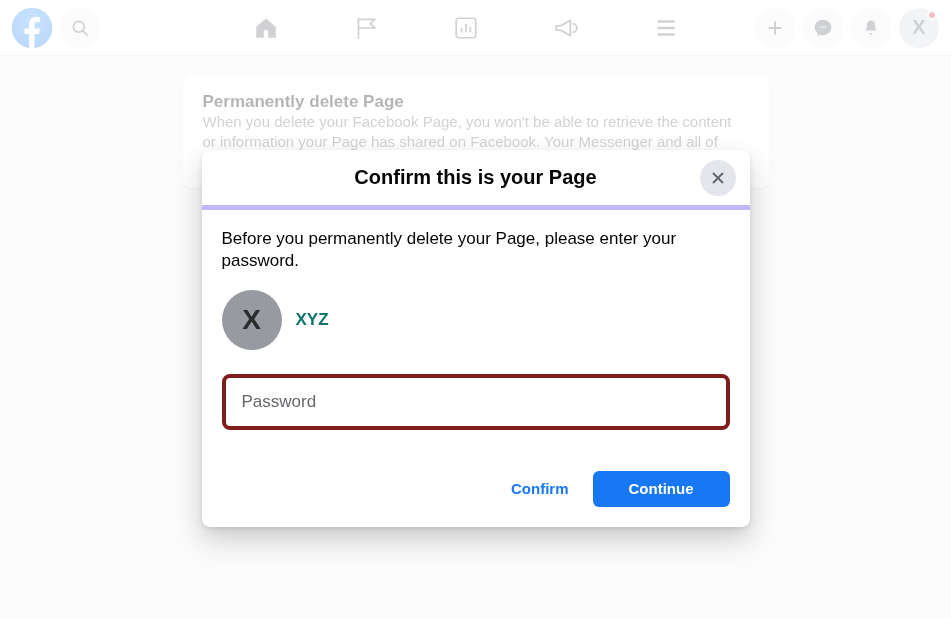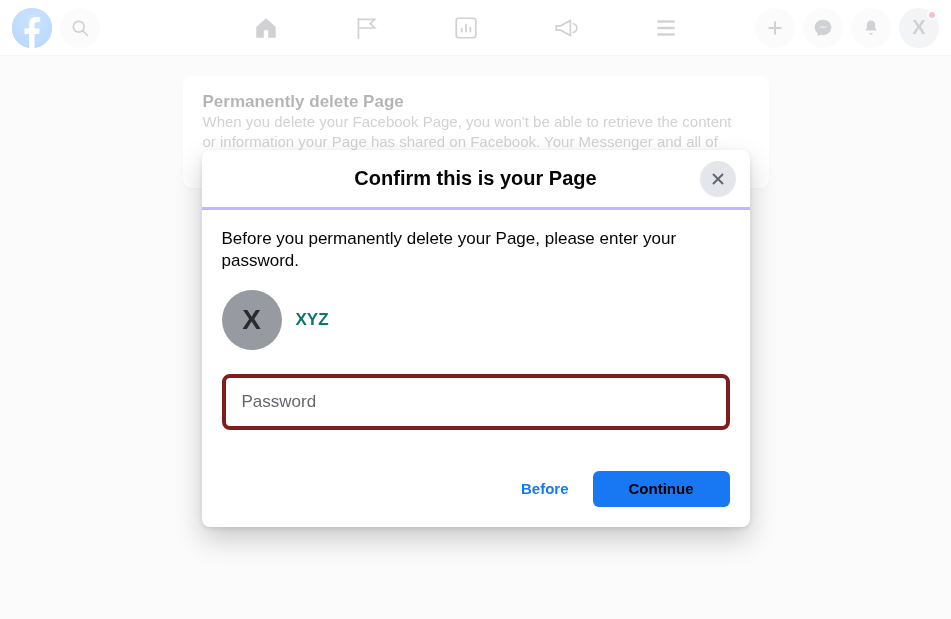--- a/index.html
+++ b/index.html
@@ -135,21 +135,21 @@
       background: #ffffff;
       border-radius: 8px;
       box-shadow: 0 12px 28px rgba(0,0,0,.2), 0 2px 4px rgba(0,0,0,.1);
       z-index: 3;
     }
     .modal-header {
       height: 60px;
       display: flex;
       align-items: center;
       justify-content: center;
-      border-bottom: 3px solid #c4b5fd;
+      border-bottom: 5px solid #c4b5fd;
       position: relative;
     }
     .modal-header h3 {
       font-size: 20px;
       font-weight: 700;
       color: #050505;
     }
     .modal-close {
       position: absolute;
       right: 14px; top: 50%;
@@ -216,21 +216,21 @@
       color: #1877f2;
       font-weight: 600;
       font-size: 15px;
       padding: 10px 16px;
       border-radius: 6px;
       cursor: pointer;
     }
     .btn-primary {
       background: #1877f2;
       border: none;
-      color: #000000;
+      color: #ffffff;
       font-weight: 600;
       font-size: 15px;
       padding: 0 36px;
       height: 36px;
       border-radius: 6px;
       cursor: pointer;
       text-align: center;
     }
   </style>
 </head>
@@ -346,16 +346,16 @@
       <div class="page-avatar">
         <span>X</span>
       </div>
       <div class="page-name">XYZ</div>
     </div>
 
     <input type="password" class="pw-field" placeholder="Password" style="">
   </div>
 
   <div class="modal-footer">
-    <button class="btn-link">Before</button>
+    <button class="btn-link">Confirm</button>
     <button class="btn-primary">Continue</button>
   </div>
 </div>
 
 </body></html>

